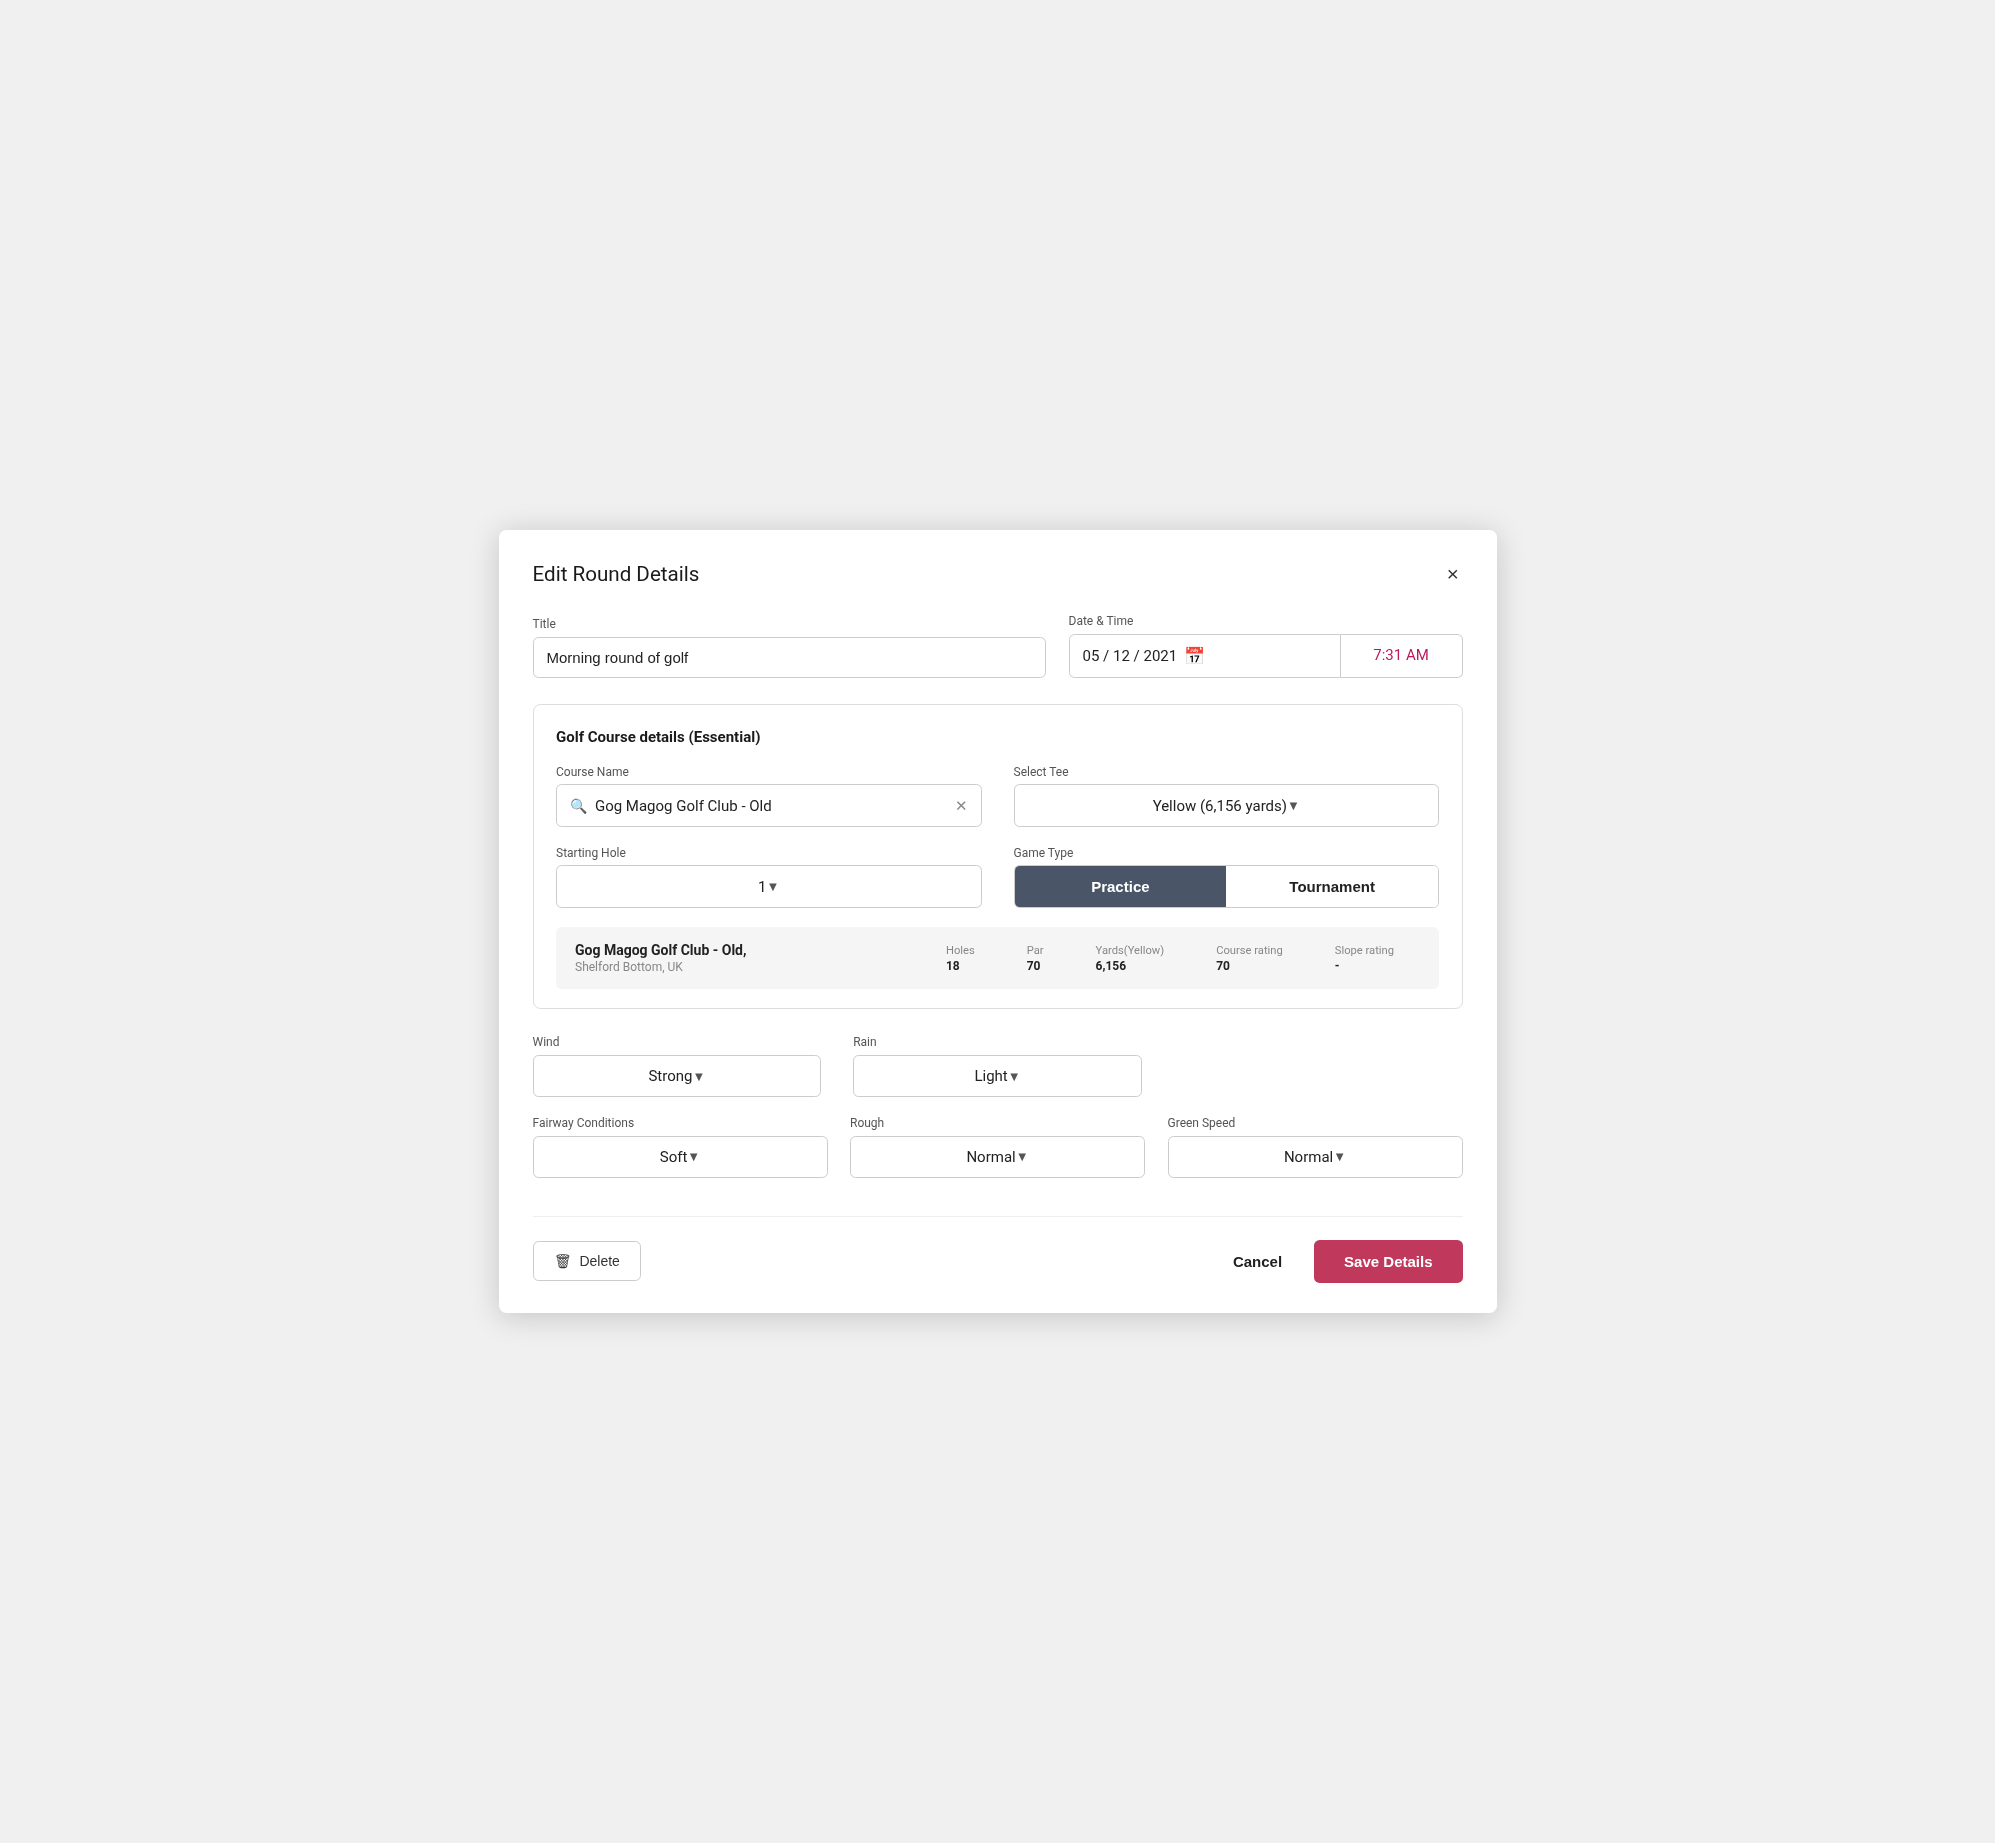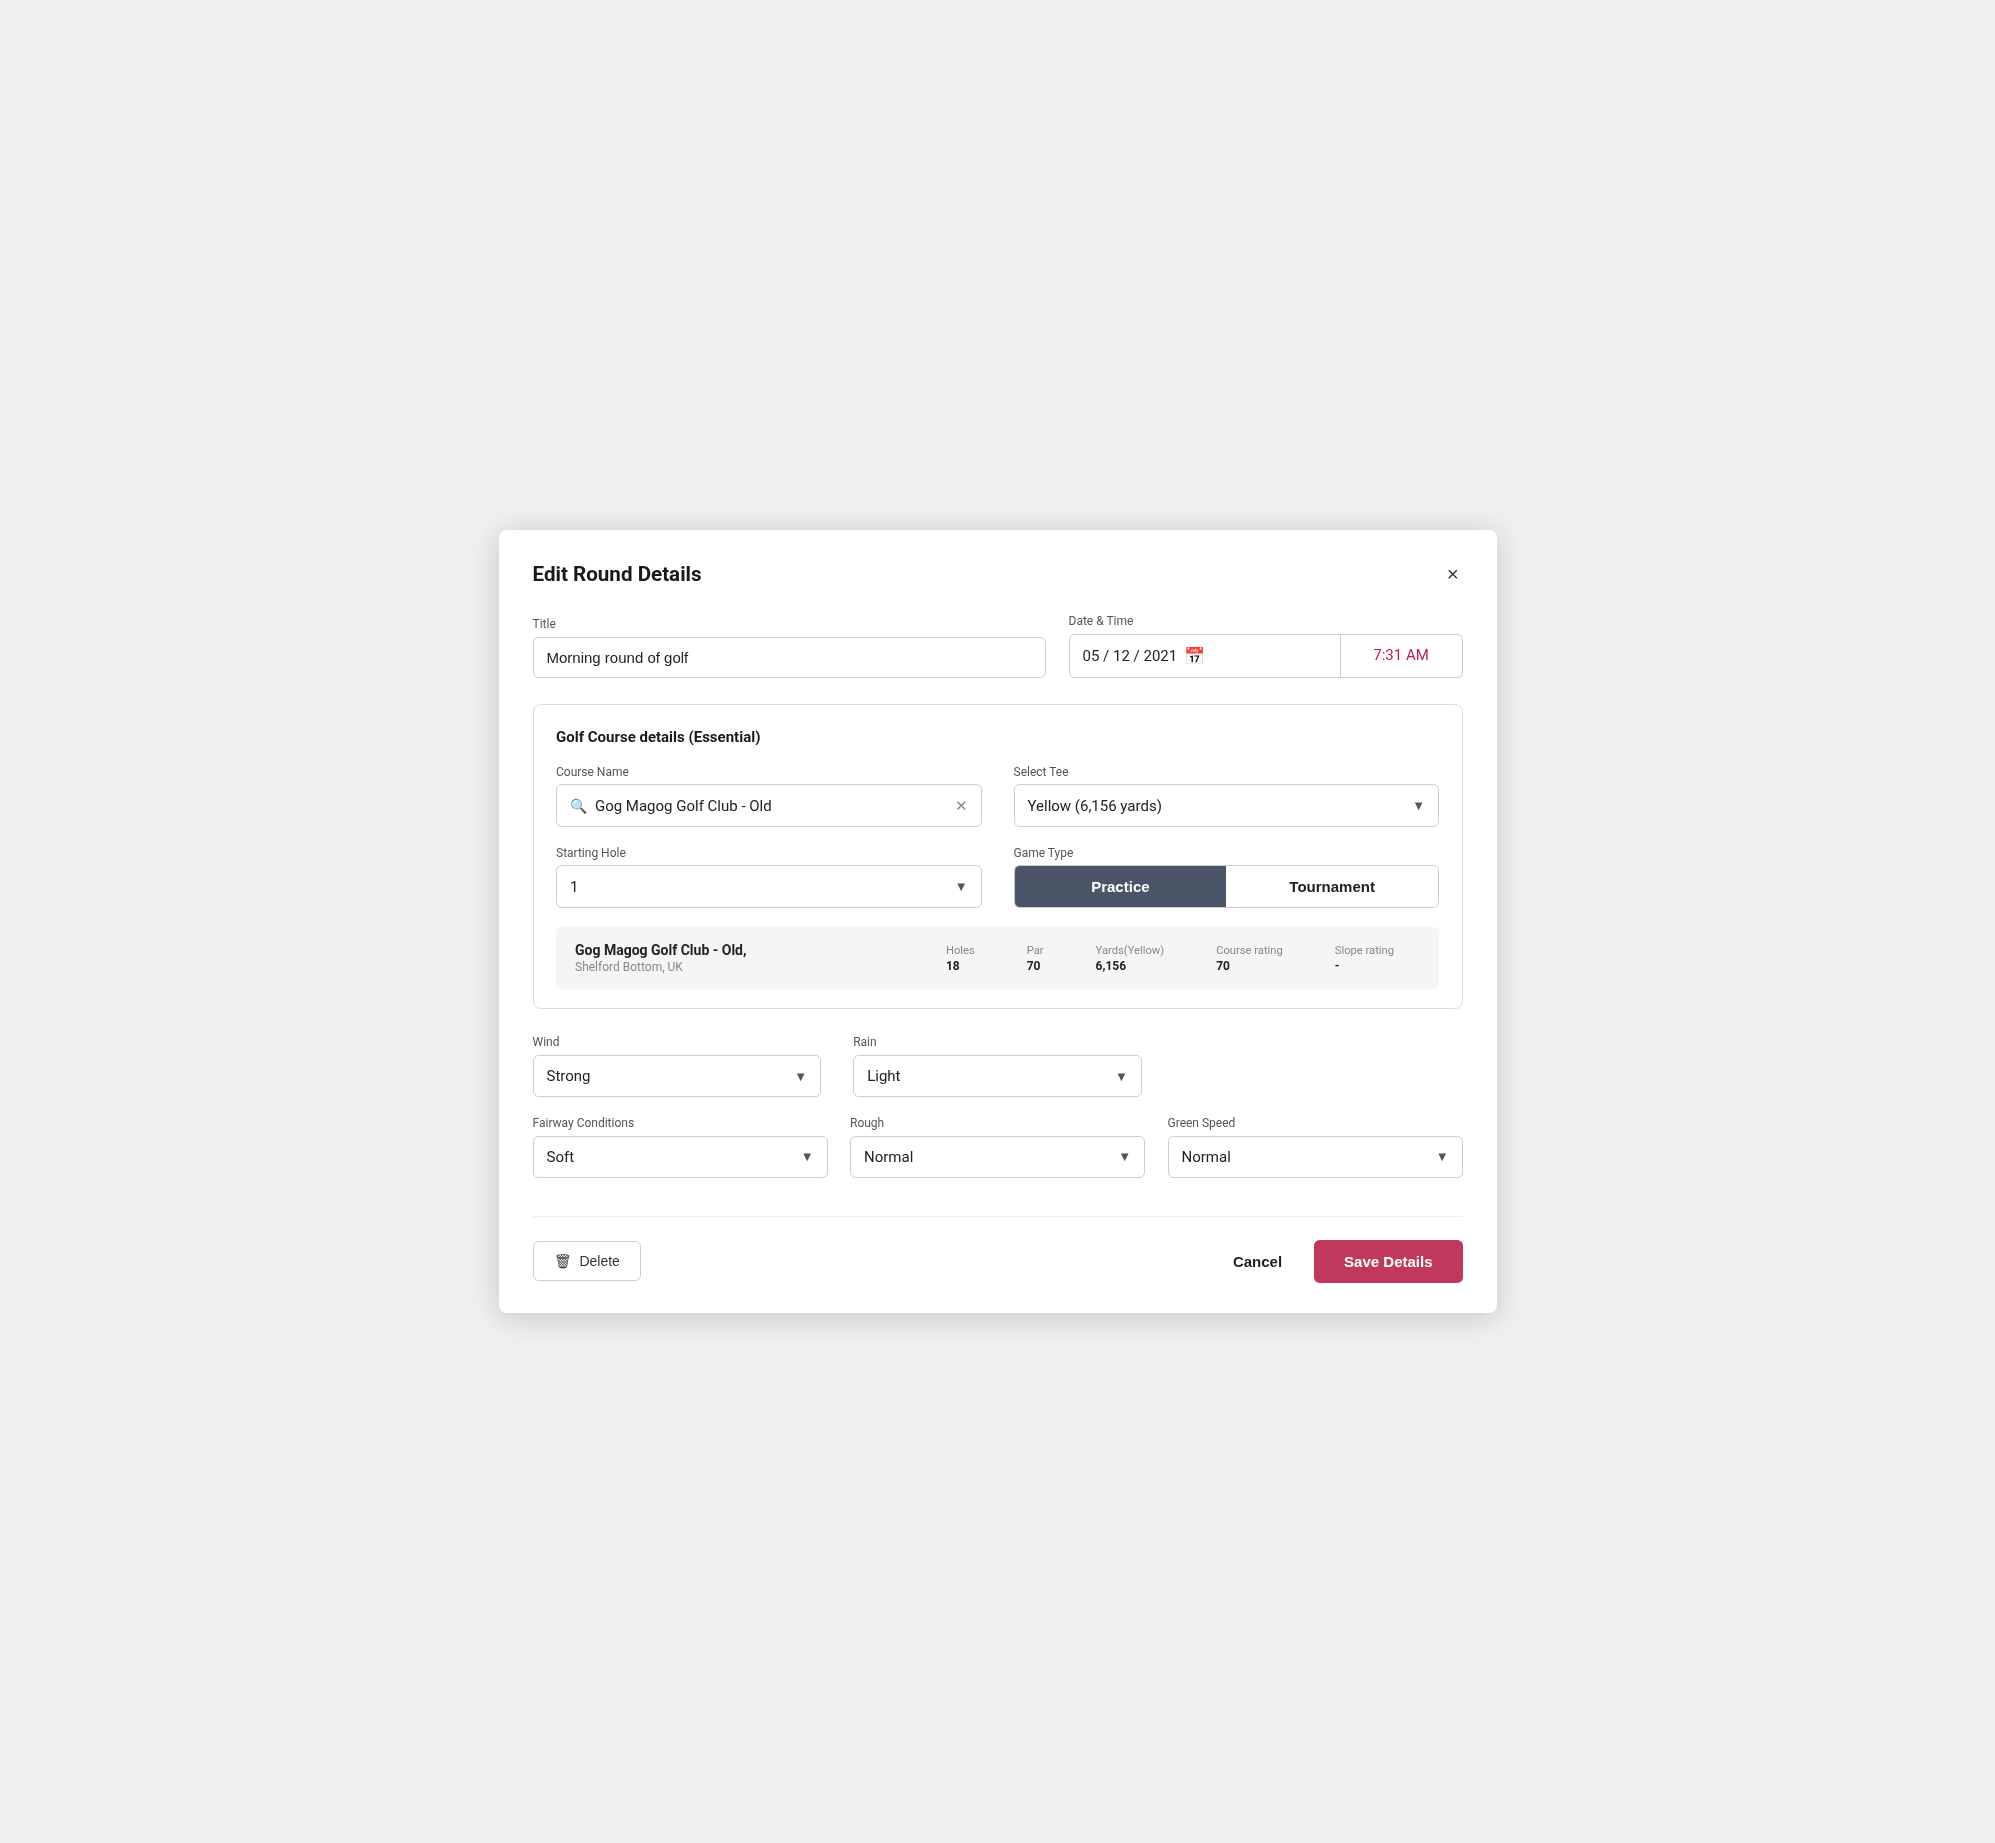--- a/index.html
+++ b/index.html
@@ -22,21 +22,21 @@
       position: relative;
     }
     .modal-header {
       display: flex;
       justify-content: space-between;
       align-items: center;
       margin-bottom: 26px;
     }
     .modal-title {
       font-size: 20.6px;
-      font-weight: 700;
+      font-weight: 400;
       color: #1a1a1a;
     }
     .close-btn {
       background: none;
       border: none;
       cursor: pointer;
       font-size: 20.6px;
       color: #333;
       line-height: 1;
       padding: 3.7px;
@@ -150,21 +150,21 @@
       font-size: 15px;
     }
     .select-box {
       border: 1.4px solid #ccc;
       border-radius: 5.6px;
       padding: 11.2px 13px;
       font-size: 15px;
       color: #222;
       display: flex;
       align-items: center;
-      justify-content: space-between;
+      justify-content: center;
       cursor: pointer;
       background: #fff;
       width: 100%;
     }
     .select-box .chevron {
       color: #555;
       font-size: 13px;
     }
     
     .game-type-toggle {

